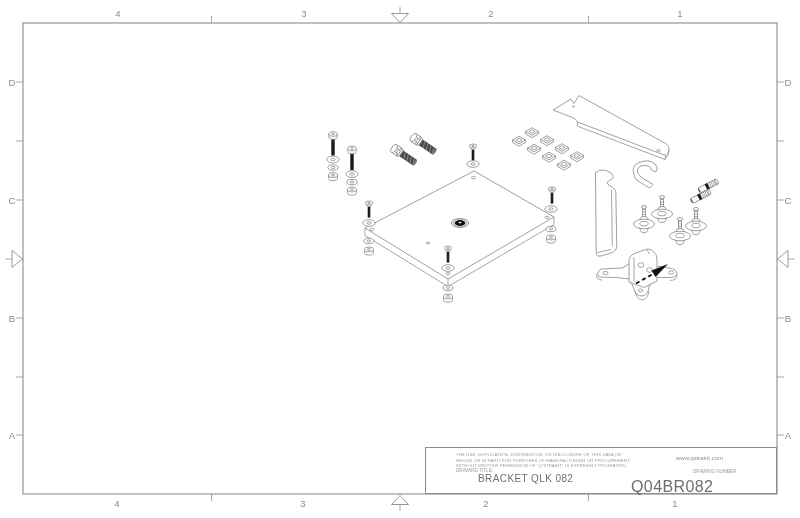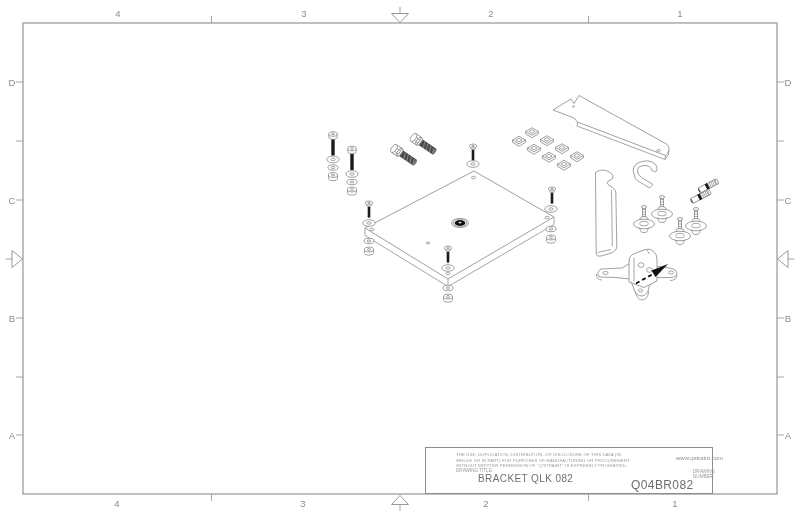--- a/index.html
+++ b/index.html
@@ -11,29 +11,29 @@
   svg{position:absolute;left:0;top:0;}
   .f{fill:#ffffff;stroke:var(--line);stroke-width:0.85;}
   .s{fill:none;stroke:var(--line);stroke-width:0.8;}
   .fb{fill:#ffffff;stroke:var(--border);stroke-width:0.9;}
   .dk{fill:var(--dark);stroke:none;}
   .dks{fill:#4a4a4a;stroke:#3a3a3a;stroke-width:0.6;}
   .thr{fill:none;stroke:#6a6a6a;stroke-width:0.55;}
   .thr2{fill:none;stroke:#b5b5b5;stroke-width:0.55;}
   .blk{fill:#111;stroke:none;}
   .zone-label{position:absolute;transform:translate(-50%,-50%);font-size:9.5px;color:var(--text);}
-  .titleblock{position:absolute;left:425px;top:447px;width:288px;height:47px;
+  .titleblock{position:absolute;left:425px;top:447px;width:352px;height:47px;
               border:1px solid var(--border);box-sizing:border-box;background:#fff;}
   .legal{position:absolute;left:30px;top:4px;width:175px;font-size:4.3px;line-height:1.28;
          color:#9a9a9a;letter-spacing:0.12px;}
   .dt-label{position:absolute;left:30px;top:19.5px;font-size:4.6px;color:#9a9a9a;}
   .dt-value{position:absolute;left:52px;top:25px;font-size:10px;color:var(--title-text);letter-spacing:0.4px;}
   .web{position:absolute;left:250px;top:7px;font-size:6px;color:#8f8f8f;}
   .dn-label{position:absolute;left:267px;top:21px;font-size:4.6px;color:#9a9a9a;}
-  .dn-value{position:absolute;left:205px;top:30px;font-size:12px;color:var(--title-text);letter-spacing:0.4px;}
+  .dn-value{position:absolute;left:205px;top:30px;font-size:16px;color:var(--title-text);letter-spacing:0.4px;}
 </style>
 </head>
 <body>
 
 <div class="sheet">
 
   <div class="zone-label" style="left:118px;top:13px">4</div>
   <div class="zone-label" style="left:304px;top:13px">3</div>
   <div class="zone-label" style="left:491px;top:13px">2</div>
   <div class="zone-label" style="left:680px;top:13px">1</div>

